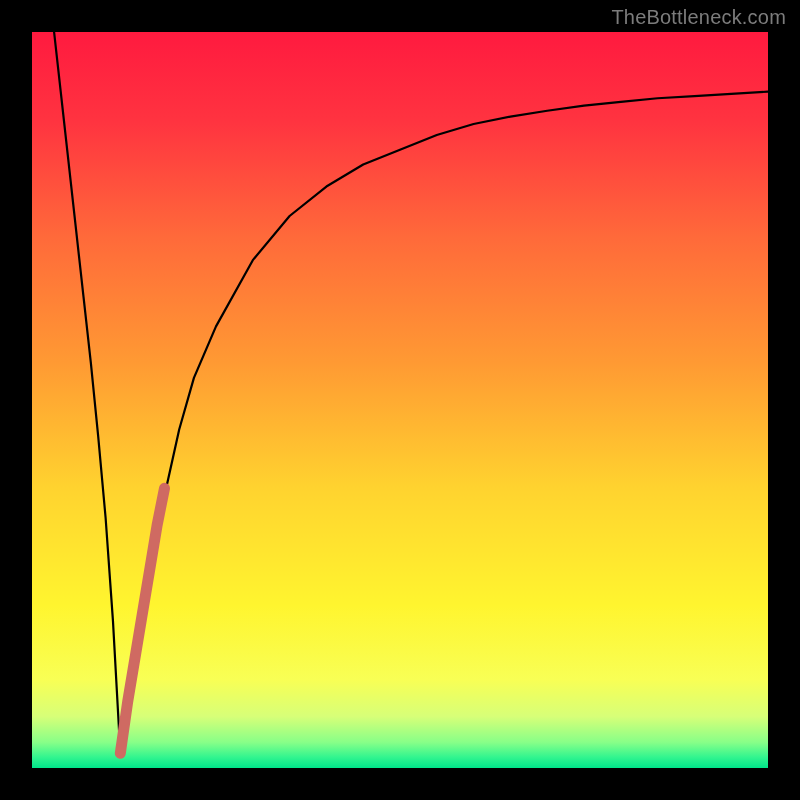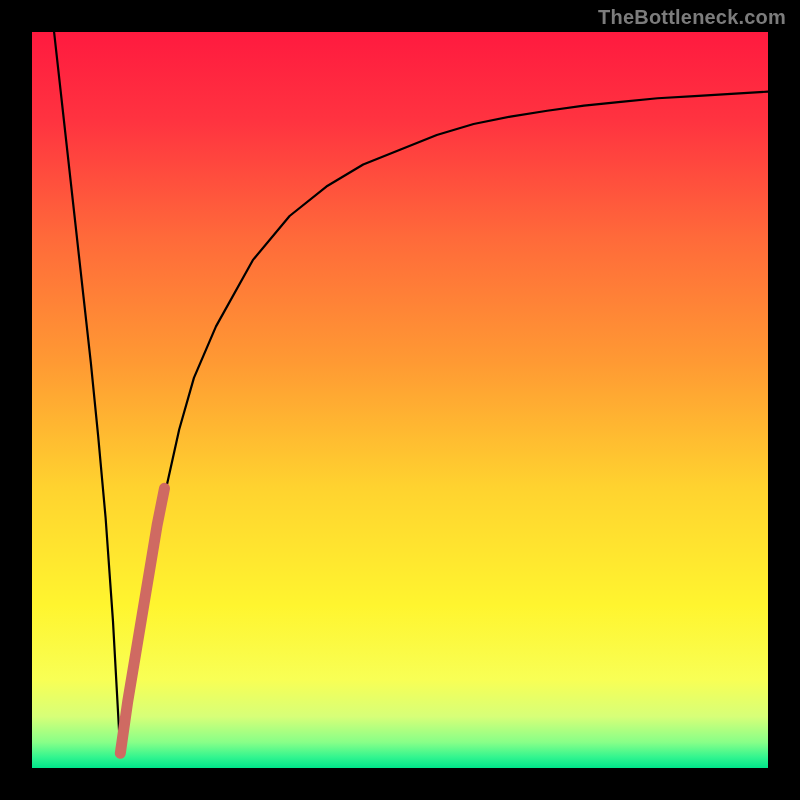--- a/index.html
+++ b/index.html
@@ -40,21 +40,21 @@
     top: 0;
     width: 100%;
     height: 100%;
   }
   .watermark {
     position: absolute;
     top: 6px;
     right: 14px;
     color: #7c7c7c;
     font-size: 20px;
-    font-weight: 700;
+    font-weight: 400;
     letter-spacing: 0.2px;
   }
 </style>
 </head>
 <body>
 
 <div class="frame">
 
   <div class="plot">
 

